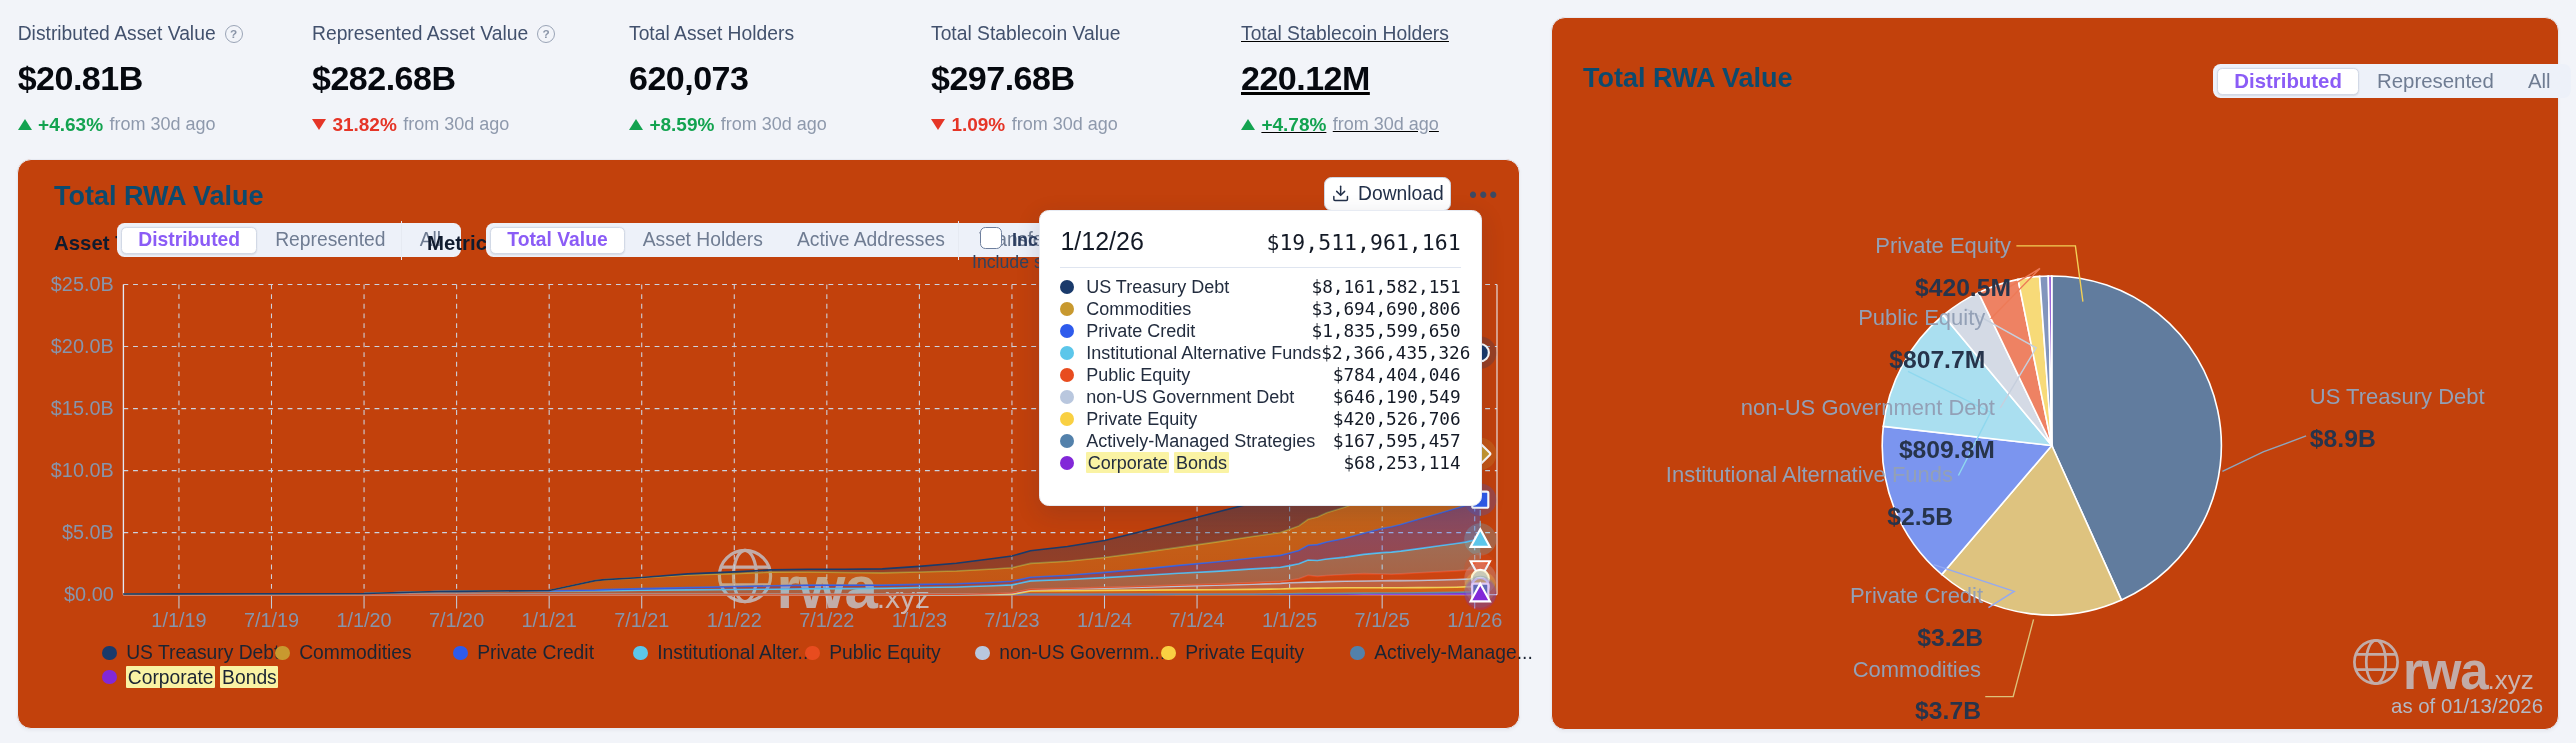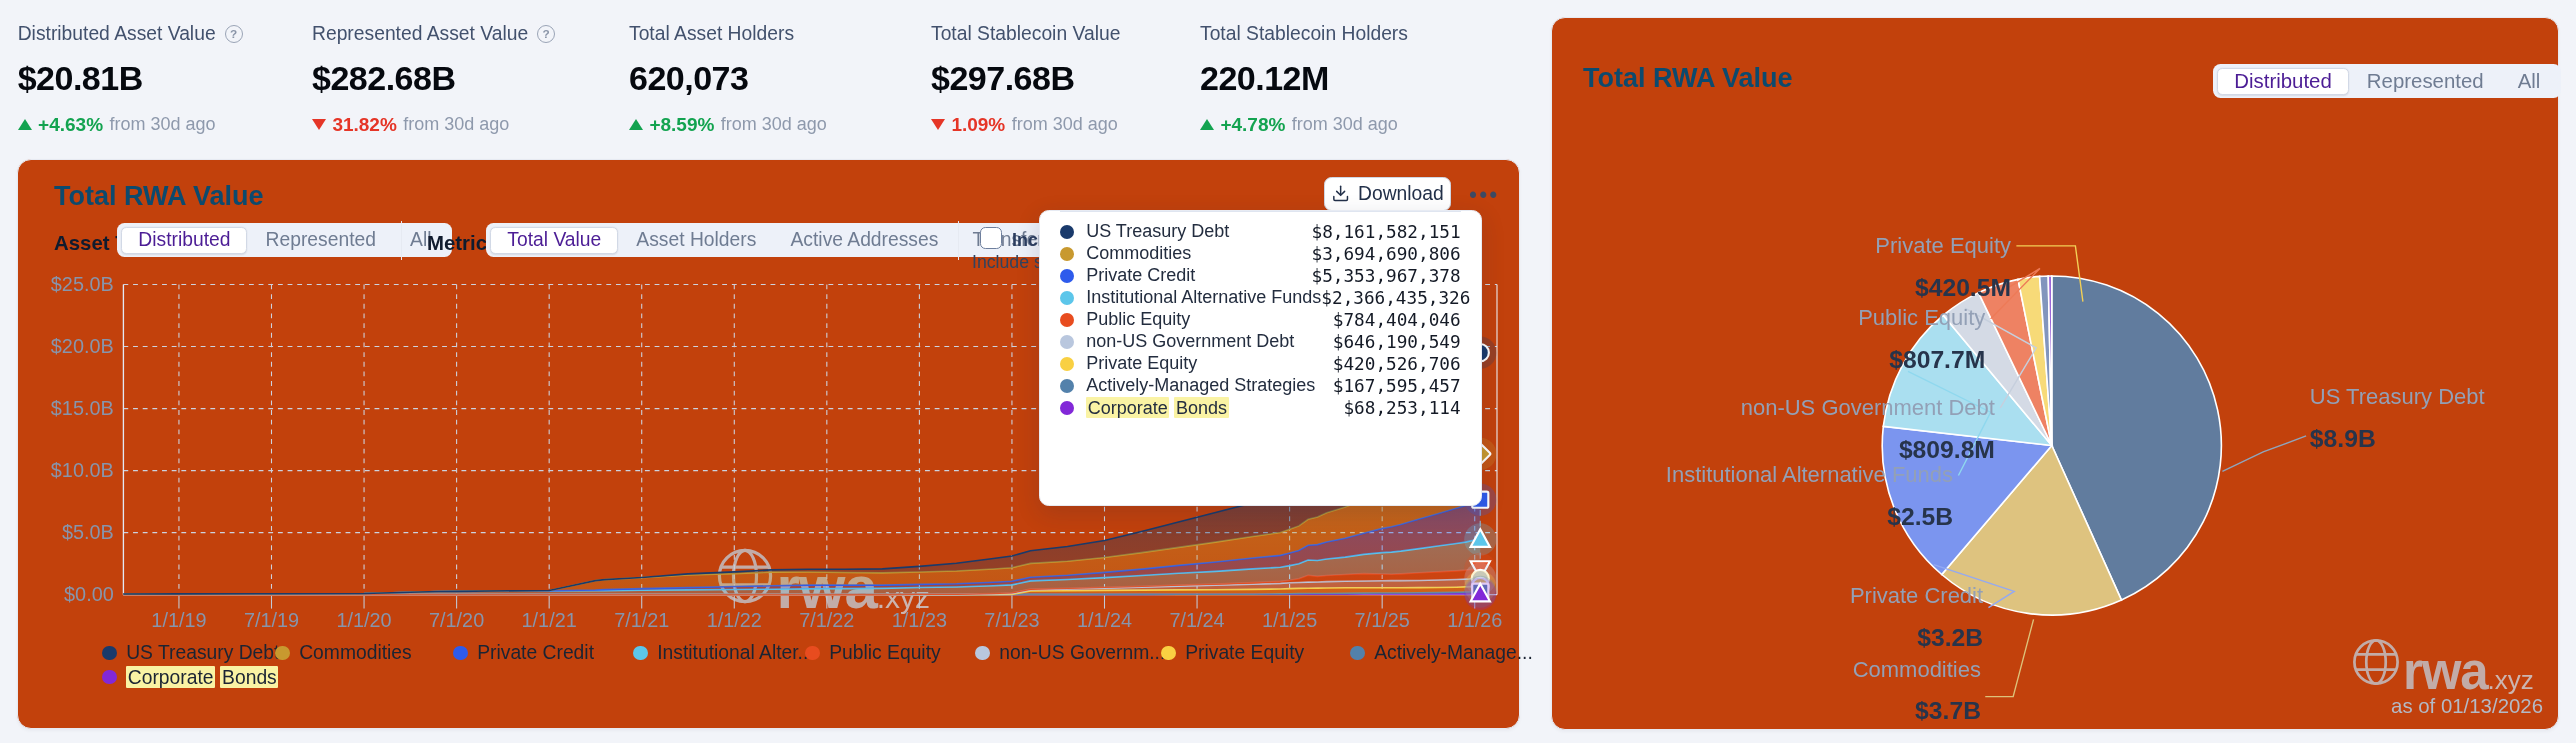--- a/index.html
+++ b/index.html
@@ -31,21 +31,21 @@
       gap:7.5px;font-size:19.3px;color:#223049;font-weight:500;box-shadow:0 0.5px 1.6px rgba(16,24,40,.06);}
   #dots-menu{position:absolute;left:1463px;top:180px;width:43px;height:30px;font-size:21.5px;color:#3c4962;
       letter-spacing:2.7px;display:flex;align-items:center;justify-content:center;font-weight:700;}
 
   
   .ctl-label{position:absolute;font-size:20.4px;font-weight:700;color:#101b2e;top:232px;}
   .seg{position:absolute;top:223px;height:34px;background:#edf1f9;border-radius:7.5px;
        display:flex;align-items:center;padding:0 4.3px;gap:2.1px;}
   .seg-opt{height:27px;padding:0 16px;display:flex;align-items:center;border-radius:5.4px;
        font-size:19.3px;color:#6f7c92;white-space:nowrap;}
-  .seg-opt.active{background:#fff;border:1.1px solid #d2d9e6;color:#4c1d95;font-weight:400;
+  .seg-opt.active{background:#fff;border:1.1px solid #d2d9e6;color:#8b5cf6;font-weight:700;
        box-shadow:0 0.5px 1.6px rgba(16,24,40,.10);}
   .vdiv{position:absolute;top:221px;width:1.1px;height:39px;background:#e6eaf2;}
   #chk{position:absolute;left:980px;top:227px;width:21.5px;height:21.5px;border:1.6px solid #6e7f9d;border-radius:5.4px;background:#fff;}
   .chk-line1{position:absolute;left:1012px;top:230px;font-size:18px;font-weight:600;color:#2c3e60;white-space:nowrap;}
   .chk-line2{position:absolute;left:972px;top:252px;font-size:17.7px;color:#31435f;white-space:nowrap;}
 
   
   .legend-item{position:absolute;display:flex;align-items:center;gap:9.7px;font-size:19.3px;color:#1b2433;white-space:nowrap;}
   .legend-dot{width:14.5px;height:14.5px;border-radius:50%;flex:0 0 auto;}
   mark.hl{background:#faf3a4;color:inherit;padding:0.5px 1.6px;border-radius:1.1px;}
@@ -124,21 +124,21 @@
         <div class="stat-label">
           <span>Total Stablecoin Value</span>
         </div>
     <div class="stat-value">$297.68B</div>
     <div class="stat-delta">
       <span class="tri-down"></span>
       <span class="delta-down">1.09%</span>
       <span class="stat-suffix">from 30d ago</span>
     </div>
       </div>
-      <div class="stat" style="left: 1200px;">
+      <div class="stat" style="left: 1241px; text-decoration: underline;">
         <div class="stat-label">
           <span>Total Stablecoin Holders</span>
         </div>
     <div class="stat-value">220.12M</div>
     <div class="stat-delta">
       <span class="tri-up"></span>
       <span class="delta-up">+4.78%</span>
       <span class="stat-suffix">from 30d ago</span>
     </div>
       </div>
@@ -423,36 +423,40 @@
         <polyline points="3710,594 3802,500 3736,540" fill="none" stroke="#ed7a57" stroke-width="2.6"></polyline>
         <text x="3700" y="606" text-anchor="end" font-size="41" fill="#93a0b6">Public Equity</text>
         <text x="3700" y="686" text-anchor="end" font-size="46" font-weight="bold" fill="#27344b">$807.7M</text>
         <polyline points="3758,458 3868,458 3882,562" fill="none" stroke="#f2cf56" stroke-width="2.6"></polyline>
         <text x="3748" y="472" text-anchor="end" font-size="41" fill="#93a0b6">Private Equity</text>
         <text x="3748" y="552" text-anchor="end" font-size="46" font-weight="bold" fill="#27344b">$420.5M</text>
       </g>
     </svg>
 
   <div id="tooltip">
+    <div id="tt-head">
+      <span id="tt-date">1/12/26</span>
+      <span id="tt-total">$19,511,961,161</span>
+    </div>
     <div id="tt-div"></div>
     <div id="tt-rows">
         <div class="tt-row">
           <span class="tt-dot" style="background:#1a3a6b"></span>
     <span class="tt-name">US Treasury Debt</span>
     <span class="tt-val">$8,161,582,151</span>
         </div>
         <div class="tt-row">
           <span class="tt-dot" style="background:#c8992f"></span>
     <span class="tt-name">Commodities</span>
     <span class="tt-val">$3,694,690,806</span>
         </div>
         <div class="tt-row">
           <span class="tt-dot" style="background:#2e5bec"></span>
     <span class="tt-name">Private Credit</span>
-    <span class="tt-val">$5,353,967,378</span>
+    <span class="tt-val">$1,835,599,650</span>
         </div>
         <div class="tt-row">
           <span class="tt-dot" style="background:#5cc6ea"></span>
     <span class="tt-name">Institutional Alternative Funds</span>
     <span class="tt-val">$2,366,435,326</span>
         </div>
         <div class="tt-row">
           <span class="tt-dot" style="background:#e84c1f"></span>
     <span class="tt-name">Public Equity</span>
     <span class="tt-val">$784,404,046</span>

